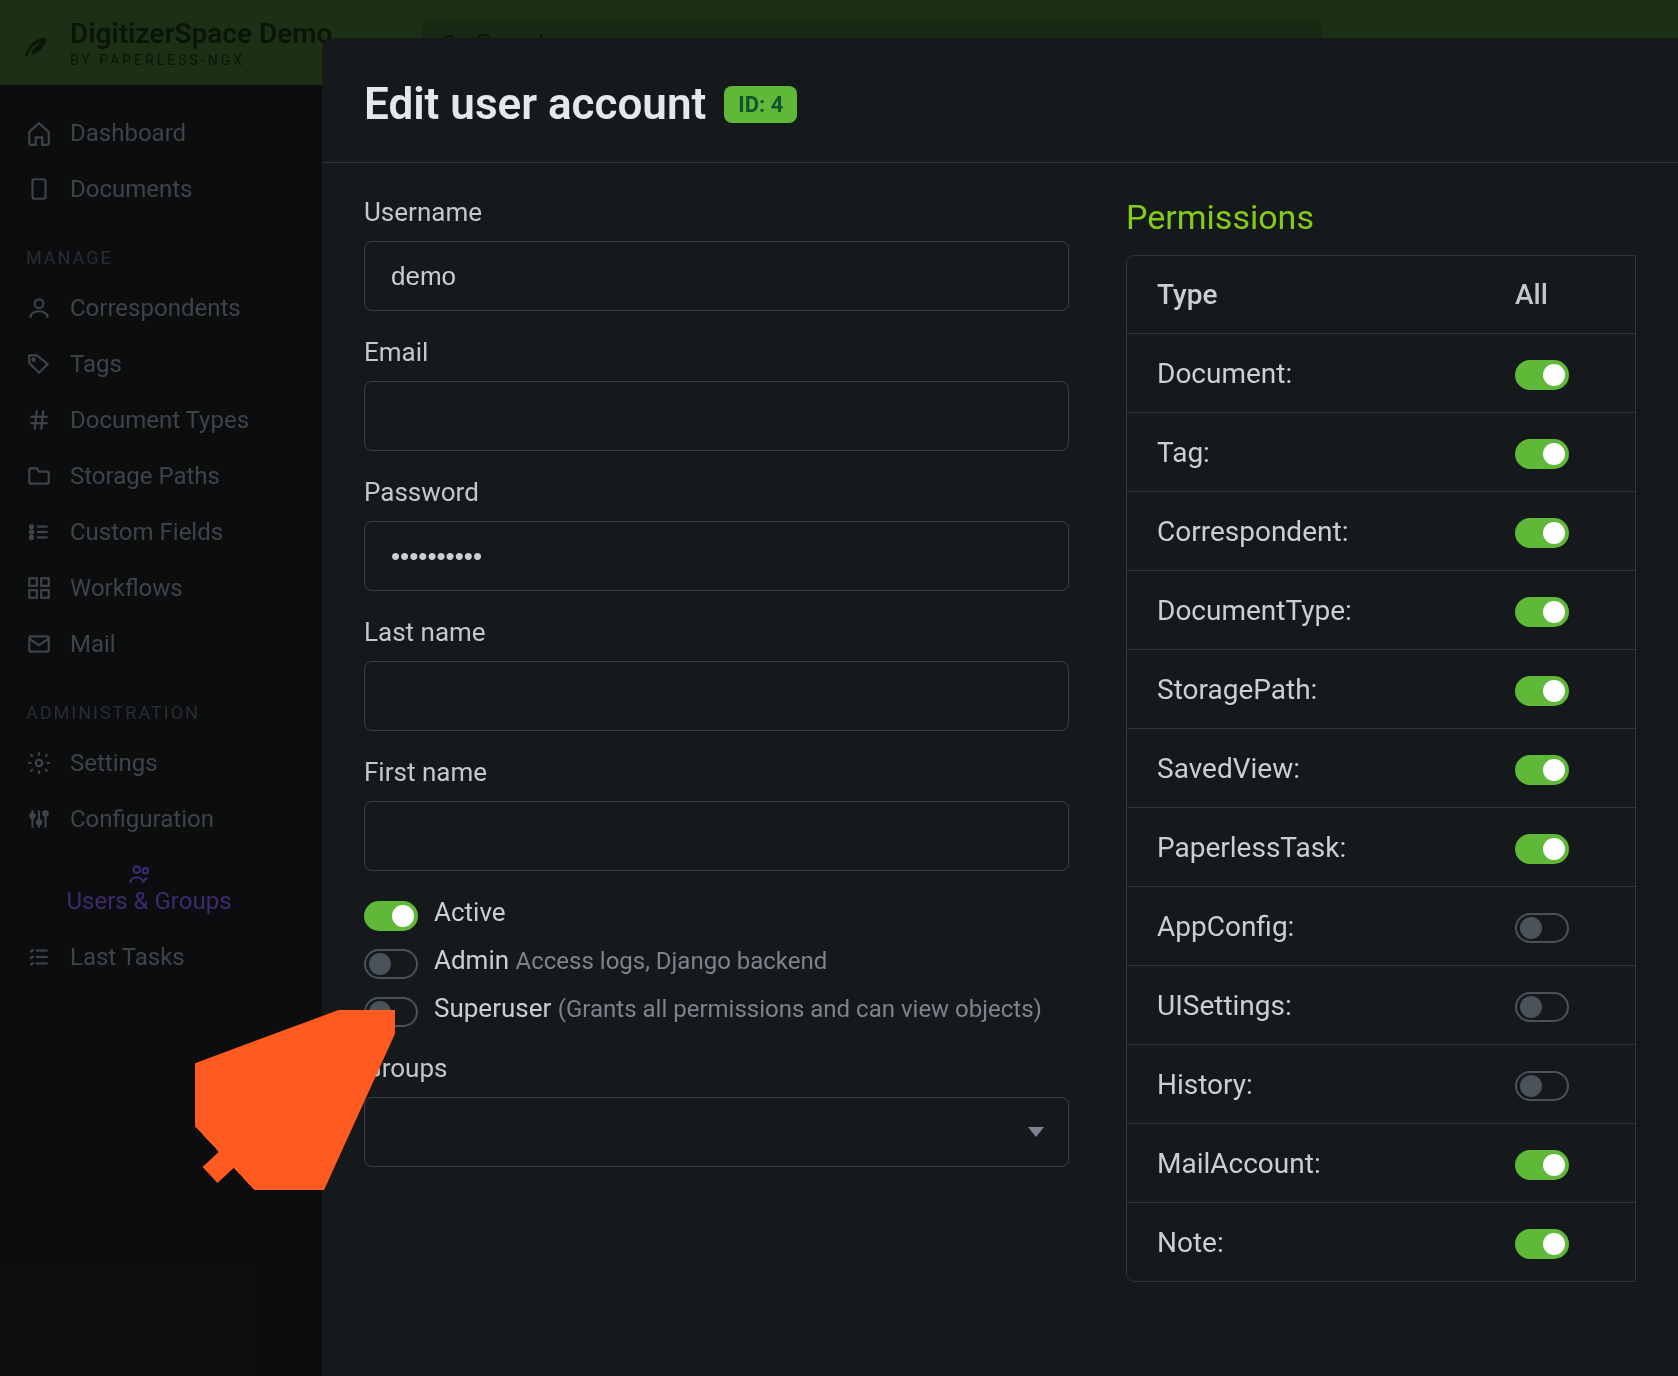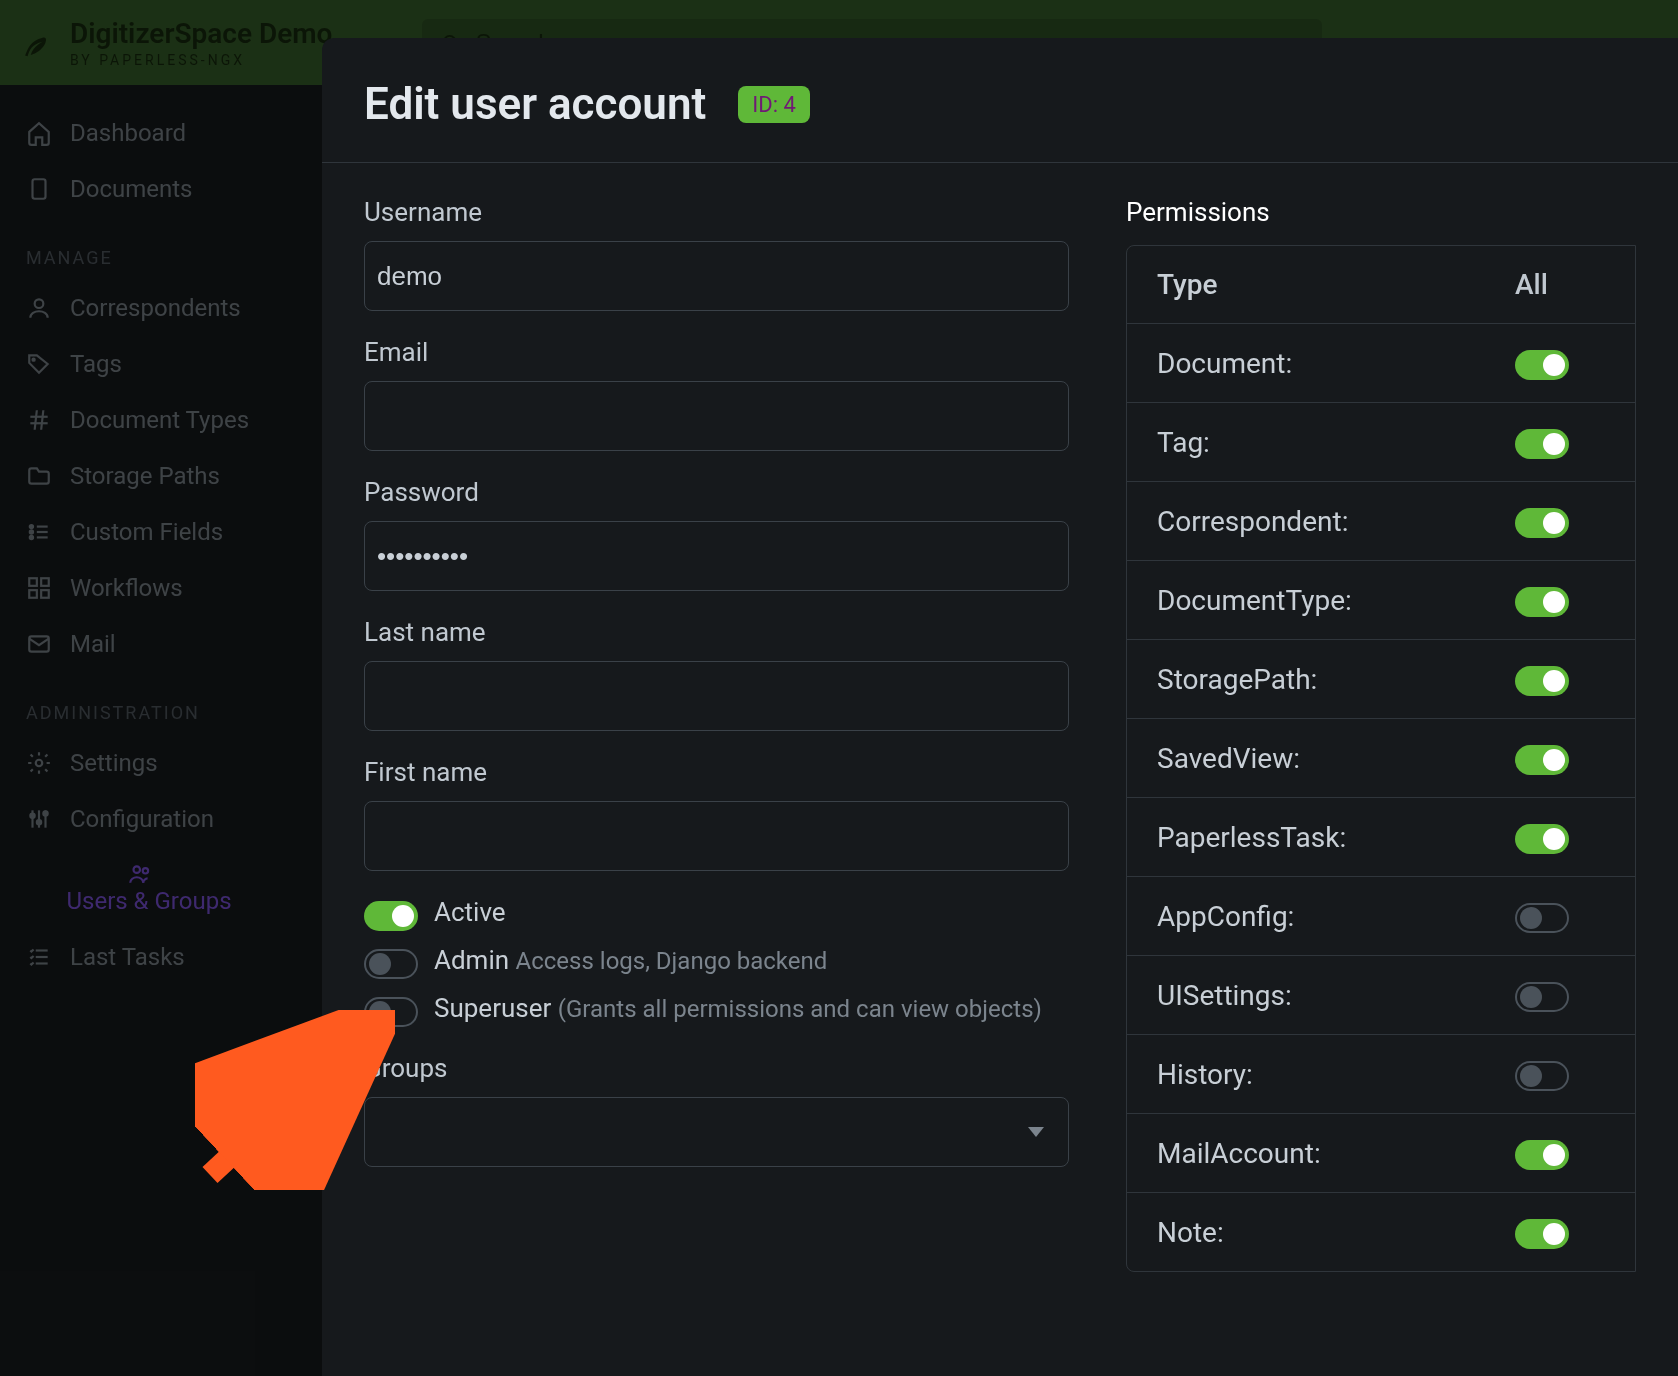--- a/index.html
+++ b/index.html
@@ -146,25 +146,25 @@
   padding: 40px 42px 32px;
   border-bottom: 1px solid #2f353b;
   text-align: right;
 }
 .modal-title {
   font-size: 44px;
   font-weight: 600;
   color: #e3e8ed;
 }
 .id-badge {
-  margin-left: 32px;
+  margin-left: 18px;
   background: #5fb838;
-  color: #701a75;
+  color: #14532d;
   font-size: 22px;
-  font-weight: 400;
+  font-weight: 700;
   padding: 6px 14px;
   border-radius: 8px;
 }
 
 .modal-body {
   display: flex;
   padding: 34px 42px;
   gap: 57px;
 }
 
@@ -179,21 +179,21 @@
   font-size: 26px;
   color: #c0c8d0;
   margin-bottom: 14px;
 }
 .form-input {
   width: 100%;
   height: 70px;
   background: transparent;
   border: 1px solid #3a4148;
   border-radius: 8px;
-  padding: 0 12px;
+  padding: 0 26px;
   font-size: 26px;
   color: #c8cfd6;
   outline: none;
 }
 .form-select {
   width: 100%;
   height: 70px;
   background: transparent;
   border: 1px solid #3a4148;
   border-radius: 8px;
@@ -257,22 +257,22 @@
 .toggle-label .hint {
   color: #7b848d;
   font-size: 24px;
 }
 
 
 .perm-col {
   flex: 1;
 }
 .perm-title {
-  font-size: 26px;
-  color: #ffffff;
+  font-size: 34px;
+  color: #84cc16;
   margin-bottom: 18px;
 }
 .perm-table {
   border: 1px solid #2f353b;
   border-radius: 8px 0 0 8px;
   overflow: hidden;
 }
 .perm-header, .perm-row {
   display: flex;
   align-items: center;

